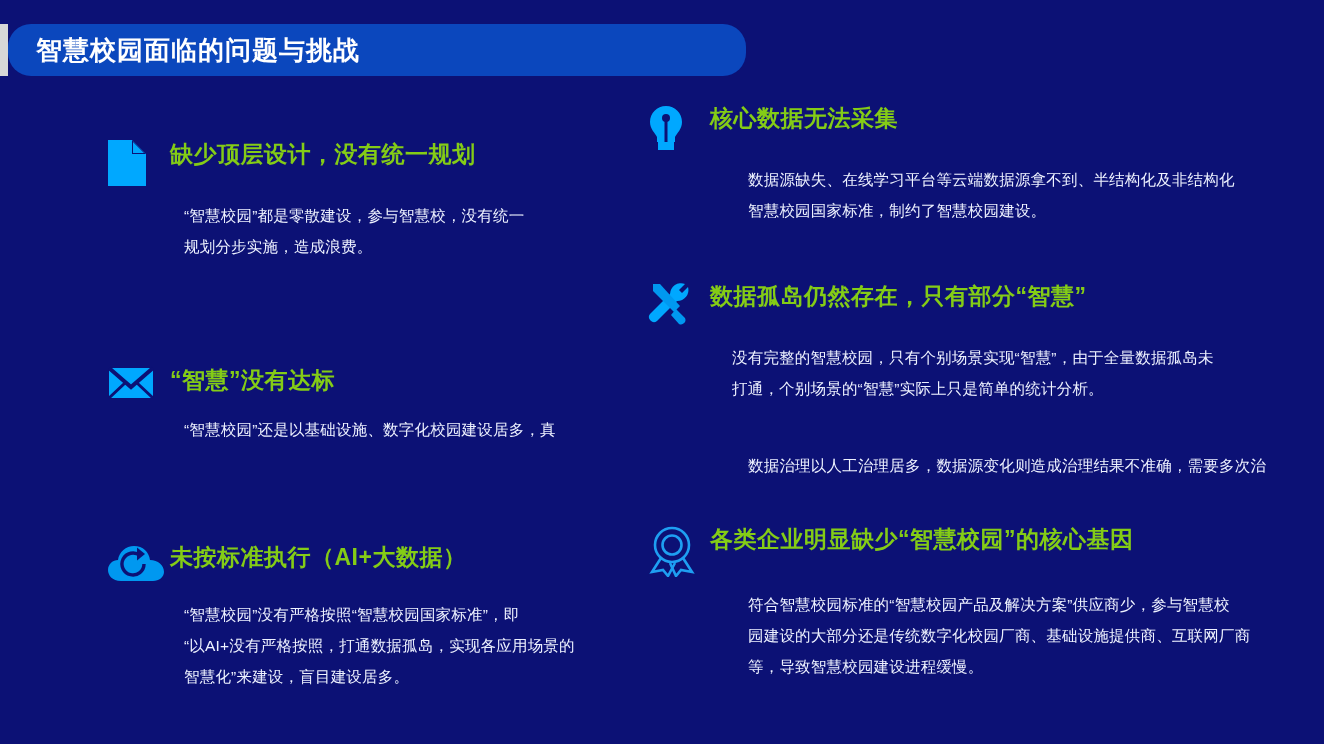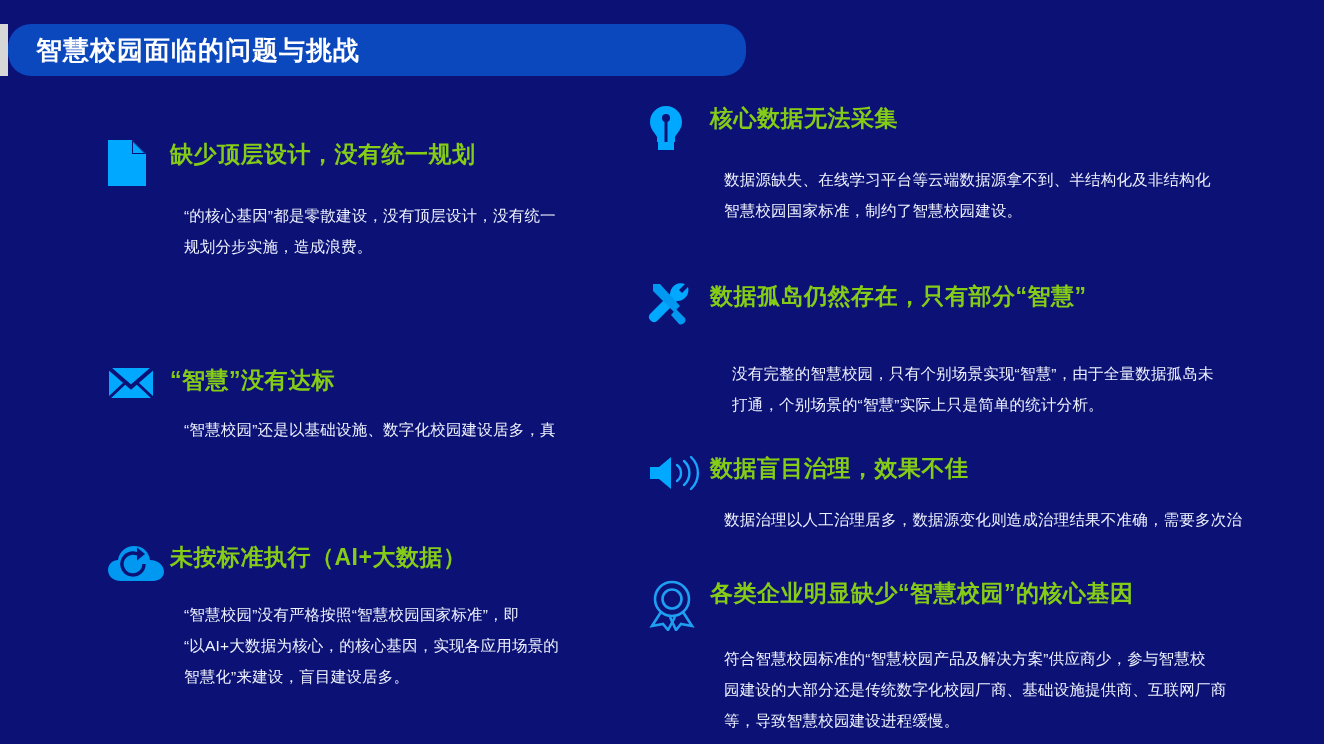--- a/index.html
+++ b/index.html
@@ -100,22 +100,22 @@
   .item-body div { white-space: nowrap; }
 
   
   .gap-l1 { height: 104px; }
   .gap-l2 { height: 98px; }
   .gap-r1 { height: 56px; }
   .gap-r2 { height: 34px; }
   .gap-r3 { height: 44px; }
 
   .body-left   { margin-left: 76px; margin-top: 14px; }
-  .body-right  { margin-left: 76px; margin-top: 12px; }
-  .body-right-in { margin-left: 84px; margin-top: 30px; }
+  .body-right  { margin-left: 100px; margin-top: 12px; }
+  .body-right-in { margin-left: 84px; margin-top: 14px; }
 
   svg { display: block; }
 </style>
 </head>
 <body>
 
 <div class="slide">
 
   <div class="header-accent"></div>
   <div class="header-bar">
@@ -129,21 +129,21 @@
         <div class="icon-wrap">
           <svg width="38" height="46" viewBox="0 0 38 46">
             <path d="M0 0 H24 L38 14 V46 H0 Z" fill="#00a8ff"></path>
             <path d="M24 0 L38 14 H24 Z" fill="#0c1175"></path>
             <path d="M25 2 L36 13 H25 Z" fill="#00a8ff"></path>
           </svg>
         </div>
         <div class="item-title">缺少顶层设计，没有统一规划</div>
       </div>
       <div class="item-body body-left">
-        <div>“的核心基因”都是零散建设，没有顶层设计，没有统一</div>
+        <div>“智慧校园”都是零散建设，参与智慧校，没有统一</div>
         <div>规划分步实施，造成浪费。</div>
       </div>
     </div>
 
     <div class="gap-l1"></div>
 
     <div class="item">
       <div class="item-head">
         <div class="icon-wrap">
           <svg width="46" height="34" viewBox="0 0 46 34">
@@ -169,21 +169,21 @@
             <g fill="none" stroke="#0c1175" stroke-width="3.4">
               <path d="M36 21 A11 11 0 1 1 32 12.5"></path>
             </g>
             <path d="M29 4.5 L37 11 L29 17.5 Z" fill="#0c1175"></path>
           </svg>
         </div>
         <div class="item-title">未按标准执行（AI+大数据）</div>
       </div>
       <div class="item-body body-left">
         <div>“智慧校园”没有严格按照“智慧校园国家标准”，即</div>
-        <div>“以AI+大数据为核心，的核心基因，实现各应用场景的</div>
+        <div>“以AI+没有严格按照，打通数据孤岛，实现各应用场景的</div>
         <div>智慧化”来建设，盲目建设居多。</div>
       </div>
     </div>
   </div>
 
   <div class="col-right">
 
     <div class="item">
       <div class="item-head">
         <div class="icon-wrap">
@@ -219,33 +219,20 @@
       </div>
       <div class="item-body body-right-in">
         <div>没有完整的智慧校园，只有个别场景实现“智慧”，由于全量数据孤岛未</div>
         <div>打通，个别场景的“智慧”实际上只是简单的统计分析。</div>
       </div>
     </div>
 
     <div class="gap-r2"></div>
 
     <div class="item">
-      <div class="item-head">
-        <div class="icon-wrap">
-          <svg width="54" height="38" viewBox="0 0 54 38">
-            <path d="M2 13 H11 L23 3 V35 L11 25 H2 Z" fill="#00a8ff"></path>
-            <g fill="none" stroke="#18a6ff" stroke-width="2.4" stroke-linecap="round">
-              <path d="M29 11 A10 10 0 0 1 29 27"></path>
-              <path d="M36 7 A16 16 0 0 1 36 31"></path>
-              <path d="M43 3 A22 22 0 0 1 43 35"></path>
-            </g>
-          </svg>
-        </div>
-        <div class="item-title">数据盲目治理，效果不佳</div>
-      </div>
       <div class="item-body body-right">
         <div>数据治理以人工治理居多，数据源变化则造成治理结果不准确，需要多次治</div>
       </div>
     </div>
 
     <div class="gap-r3"></div>
 
     <div class="item">
       <div class="item-head">
         <div class="icon-wrap">

